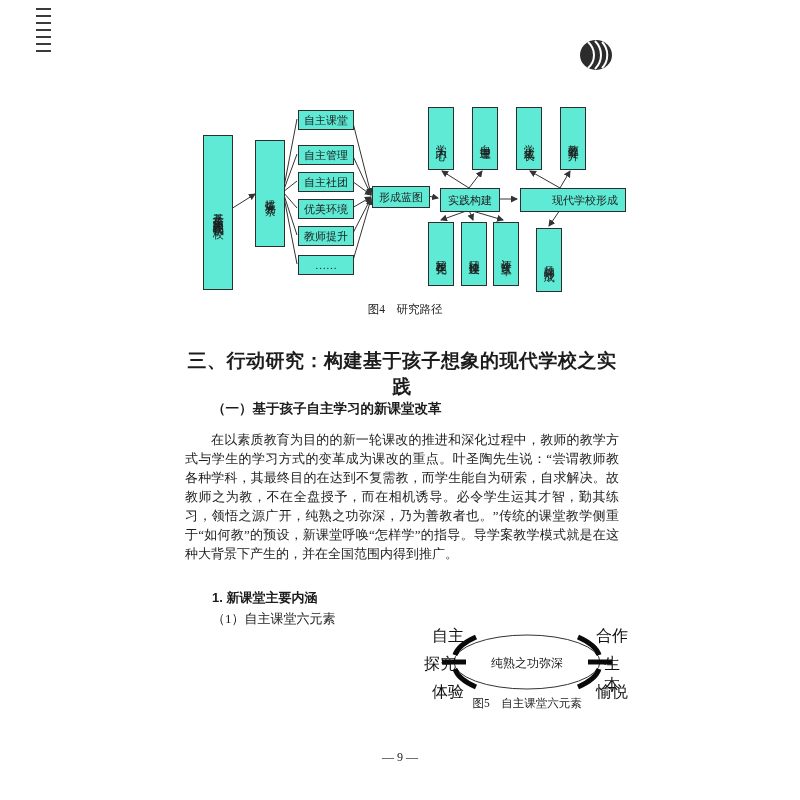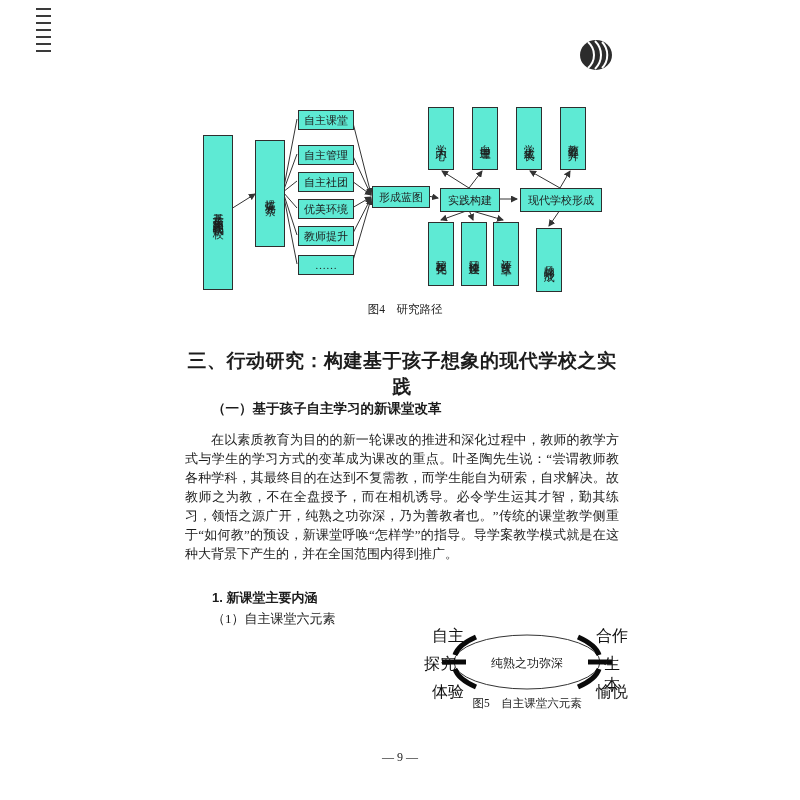--- a/index.html
+++ b/index.html
@@ -87,21 +87,21 @@
 
     <div class="nbox" style="left:113px;top:15px;width:54px;height:18px;">自主课堂</div>
     <div class="nbox" style="left:113px;top:50px;width:54px;height:18px;">自主管理</div>
     <div class="nbox" style="left:113px;top:77px;width:54px;height:18px;">自主社团</div>
     <div class="nbox" style="left:113px;top:104px;width:54px;height:18px;">优美环境</div>
     <div class="nbox" style="left:113px;top:131px;width:54px;height:18px;">教师提升</div>
     <div class="nbox" style="left:113px;top:160px;width:54px;height:18px;">……</div>
 
     <div class="nbox" style="left:187px;top:91px;width:56px;height:20px;">形成蓝图</div>
     <div class="nbox" style="left:255px;top:93px;width:58px;height:22px;">实践构建</div>
-    <div class="nbox" style="left:335px;top:93px;width:80px;height:22px;">现代学校形成</div>
+    <div class="nbox" style="left:335px;top:93px;width:80px;height:22px;padding-left:24px;">现代学校形成</div>
 
     <div class="nbox v" style="left:243px;top:12px;width:24px;height:61px;">学为中心</div>
     <div class="nbox v" style="left:287px;top:12px;width:24px;height:61px;">自主管理</div>
     <div class="nbox v" style="left:331px;top:12px;width:24px;height:61px;">学生成长</div>
     <div class="nbox v" style="left:375px;top:12px;width:24px;height:61px;">教师提升</div>
 
     <div class="nbox v" style="left:243px;top:127px;width:24px;height:62px;">校园美化</div>
     <div class="nbox v" style="left:276px;top:127px;width:24px;height:62px;">社团建设</div>
     <div class="nbox v" style="left:308px;top:127px;width:24px;height:62px;">评价改革</div>
     <div class="nbox v" style="left:351px;top:133px;width:24px;height:62px;">品牌形成</div>

